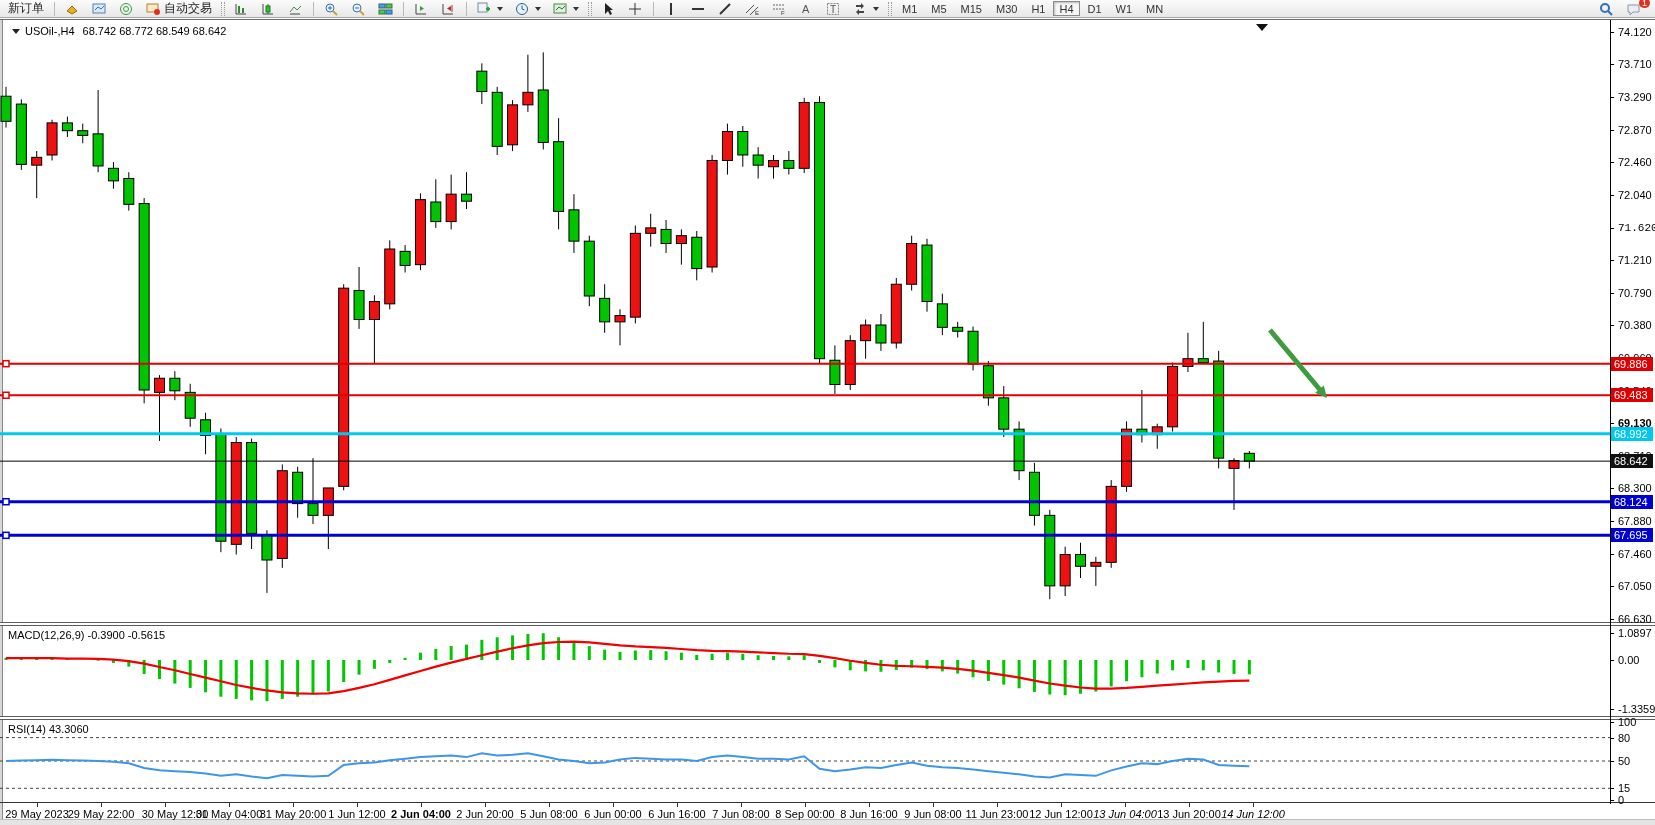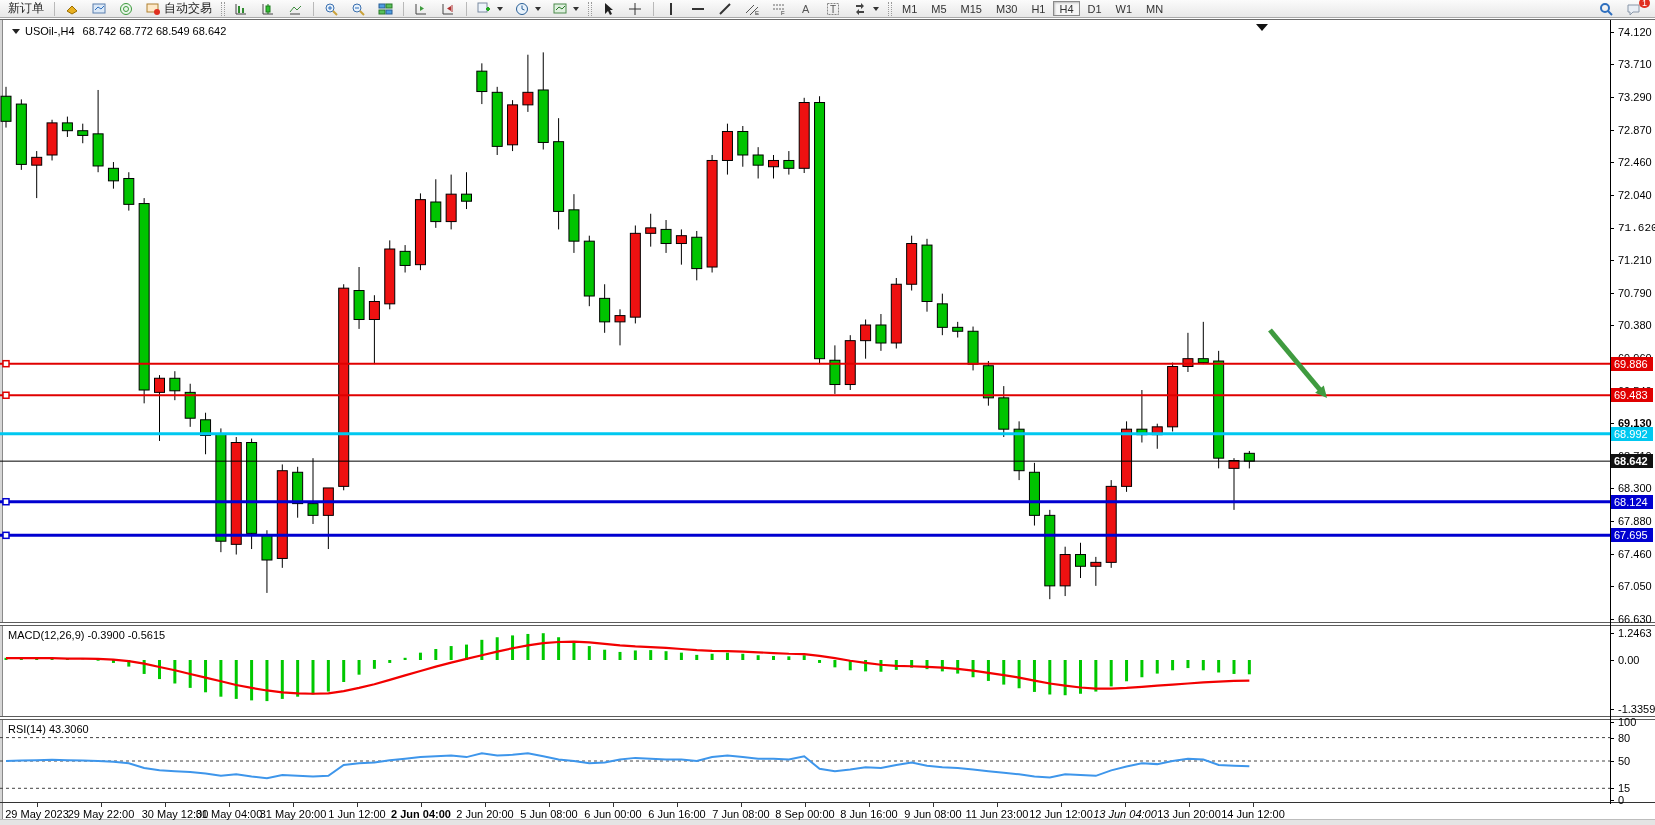--- a/index.html
+++ b/index.html
@@ -645,24 +645,24 @@
         <div class="price-tick" style="left: 1618px; top: 495.842px;">67.880</div>
         <div class="tickmark-h" style="left: 1610px; top: 534.744px;"></div>
         <div class="price-tick" style="left: 1618px; top: 528.744px;">67.460</div>
         <div class="tickmark-h" style="left: 1610px; top: 566.864px;"></div>
         <div class="price-tick" style="left: 1618px; top: 560.864px;">67.050</div>
         <div class="tickmark-h" style="left: 1610px; top: 599.767px;"></div>
         <div class="price-tick" style="left: 1618px; top: 593.767px;">66.630</div>
         <div class="price-badge" style="left: 1611px; top: 337.692px; background: rgb(224, 0, 0);">69.886</div>
         <div class="price-badge" style="left: 1611px; top: 369.263px; background: rgb(224, 0, 0);">69.483</div>
         <div class="price-badge" style="left: 1611px; top: 407.728px; background: rgb(0, 200, 240);">68.992</div>
-        <div class="price-badge" style="left: 1611px; top: 435.147px; background: rgb(17, 17, 17); font-weight: bold;">68.642</div>
+        <div class="price-badge" style="left: 1611px; top: 435.147px; background: rgb(17, 17, 17);">68.642</div>
         <div class="price-badge" style="left: 1611px; top: 475.727px; background: rgb(0, 0, 208);">68.124</div>
         <div class="price-badge" style="left: 1611px; top: 509.334px; background: rgb(0, 0, 208);">67.695</div>
-        <div class="price-tick" style="left: 1618px; top: 608px;">1.2463</div>
+        <div class="price-tick" style="left: 1618px; top: 608px;">1.0897</div>
         <div class="tickmark-h" style="left: 1610px; top: 614px;"></div>
         <div class="price-tick" style="left: 1618px; top: 635px;">0.00</div>
         <div class="tickmark-h" style="left: 1610px; top: 641px;"></div>
         <div class="price-tick" style="left: 1618px; top: 684px;">-1.3359</div>
         <div class="tickmark-h" style="left: 1610px; top: 690px;"></div>
         <div class="price-tick" style="left: 1618px; top: 697px;">100</div>
         <div class="tickmark-h" style="left: 1610px; top: 703px;"></div>
         <div class="price-tick" style="left: 1618px; top: 712.6px;">80</div>
         <div class="tickmark-h" style="left: 1610px; top: 718.6px;"></div>
         <div class="price-tick" style="left: 1618px; top: 736px;">50</div>
@@ -705,16 +705,16 @@
         <div class="time-label" style="left: 933px; top: 789px; transform: translateX(-50%);">9 Jun 08:00</div>
         <div class="tickmark-v" style="left: 997px; top: 784px;"></div>
         <div class="time-label" style="left: 997px; top: 789px; transform: translateX(-50%);">11 Jun 23:00</div>
         <div class="tickmark-v" style="left: 1061px; top: 784px;"></div>
         <div class="time-label" style="left: 1061px; top: 789px; transform: translateX(-50%);">12 Jun 12:00</div>
         <div class="tickmark-v" style="left: 1125px; top: 784px;"></div>
         <div class="time-label" style="left: 1125px; top: 789px; transform: translateX(-50%); font-style: italic;">13 Jun 04:00</div>
         <div class="tickmark-v" style="left: 1189px; top: 784px;"></div>
         <div class="time-label" style="left: 1189px; top: 789px; transform: translateX(-50%);">13 Jun 20:00</div>
         <div class="tickmark-v" style="left: 1253px; top: 784px;"></div>
-        <div class="time-label" style="left: 1253px; top: 789px; transform: translateX(-50%);">14 Jun 12:00</div>
+        <div class="time-label" style="left: 1253px; top: 789px; transform: translateX(-50%); font-style: italic;">14 Jun 12:00</div>
       </div>
   </div>
 </div>
 
 </body></html>

